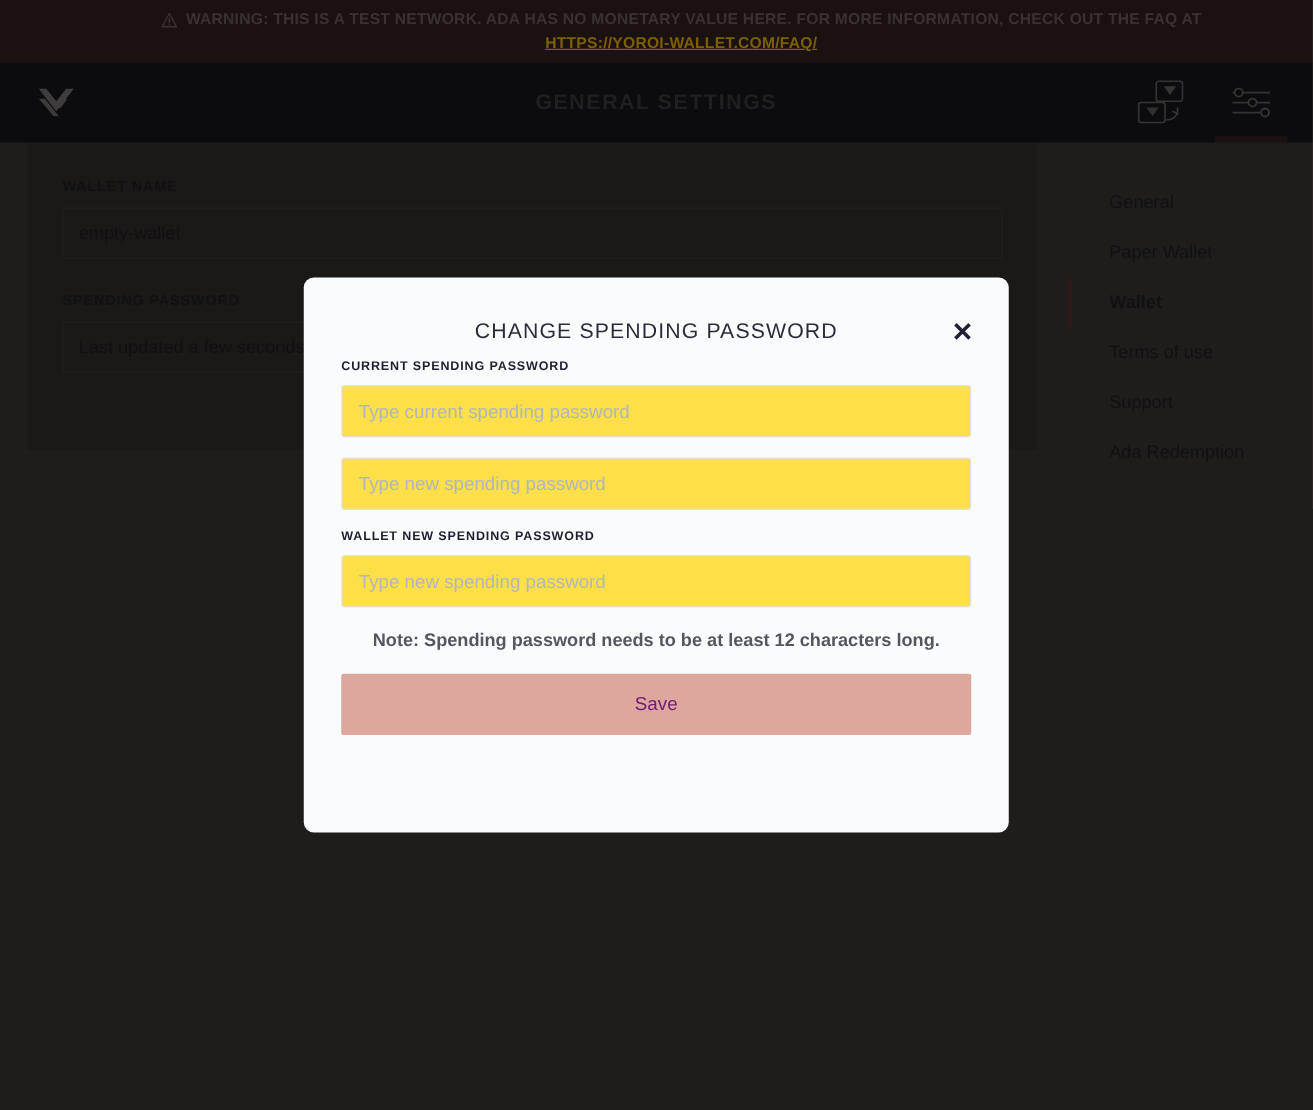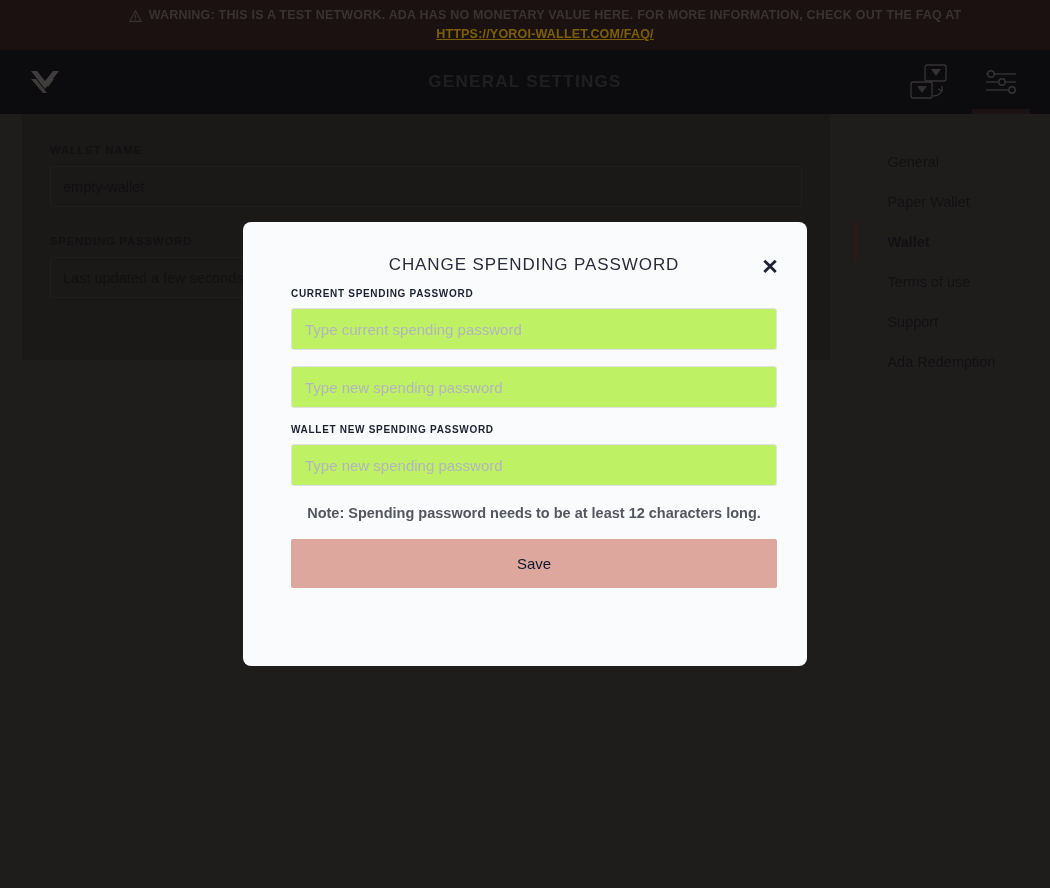--- a/index.html
+++ b/index.html
@@ -151,21 +151,21 @@
     background: rgba(0,0,0,0.47);
   }
   #modal {
     position: absolute;
     left: 243px;
     top: 222px;
     width: 564px;
     height: 444px;
     background: #fafbfc;
     border-radius: 8px;
-    padding: 20px 30px 0 48px;
+    padding: 20px 30px 0 30px;
   }
   #modal-header {
     position: relative;
     height: 46px;
     display: flex;
     align-items: center;
     justify-content: center;
   }
   #modal-title {
     color: #2b2c3b;
@@ -190,21 +190,21 @@
   .modal-field-label {
     color: #1d1f32;
     font-size: 10px;
     font-weight: bold;
     letter-spacing: .7px;
     margin-bottom: 9px;
   }
   .modal-input {
     width: 100%;
     height: 42px;
-    background: #bef264;
+    background: #fde047;
     border: 1px solid #dfe1e6;
     border-radius: 3px;
     padding: 0 13px;
     font-family: "Liberation Sans", sans-serif;
     font-size: 15px;
     color: #2b2c3b;
     outline: none;
   }
   .modal-input::placeholder { color: #b3b5bd; }
 
@@ -214,21 +214,21 @@
     font-size: 14.5px;
     margin: 19px 0 18px 0;
     font-weight: bold;
   }
   #save-button {
     width: 100%;
     height: 49px;
     background: #dda79e;
     border: none;
     border-radius: 2px;
-    color: #0f172a;
+    color: #701a75;
     font-family: "Liberation Sans", sans-serif;
     font-size: 15px;
     cursor: default;
   }
 </style>
 </head>
 <body>
 
 <div id="app-layer">
 

